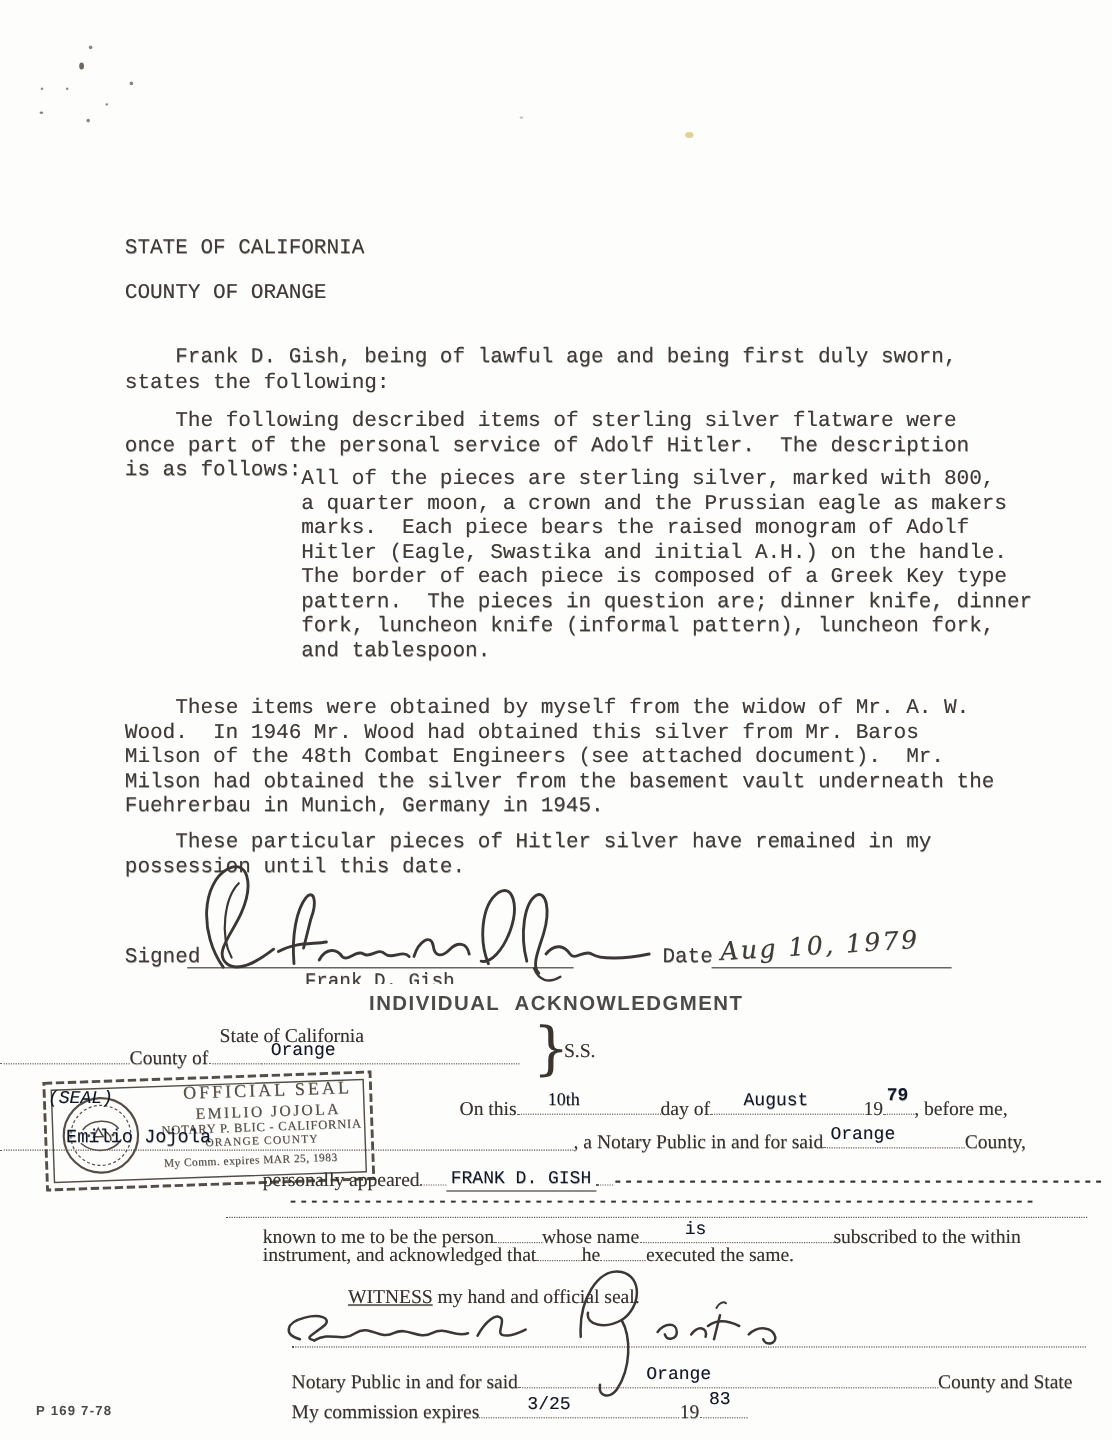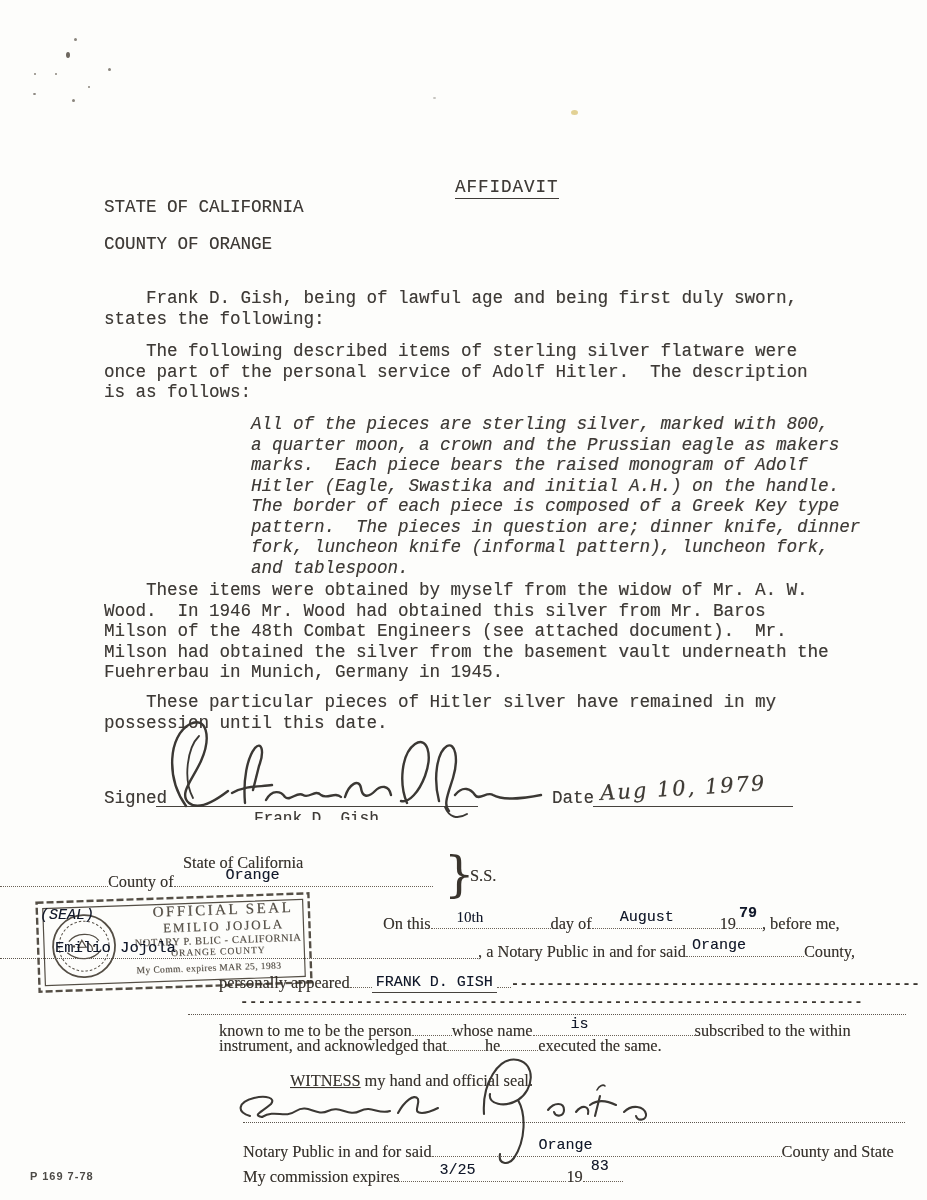--- a/index.html
+++ b/index.html
@@ -49,33 +49,30 @@
   <div class="speck" style="left:66px;top:52px;width:4px;height:6px;background:#6d675f;"></div>
   <div class="speck" style="left:108px;top:68px;width:3px;height:3px;"></div>
   <div class="speck" style="left:34px;top:73px;width:2px;height:2px;"></div>
   <div class="speck" style="left:55px;top:73px;width:2px;height:2px;"></div>
   <div class="speck" style="left:88px;top:86px;width:2px;height:2px;"></div>
   <div class="speck" style="left:33px;top:93px;width:3px;height:2px;"></div>
   <div class="speck" style="left:72px;top:99px;width:3px;height:3px;"></div>
   <div class="speck" style="left:571px;top:110px;width:7px;height:5px;background:#d8c271;opacity:.75;"></div>
   <div class="speck" style="left:433px;top:97px;width:3px;height:2px;opacity:.5;"></div>
 
-  <div class="abs tw" style="left:413px;top:156px;">
-    <span class="title-underline">AFFIDAVIT</span>
-  </div>
 
   <div class="abs tw nowrap" style="left:104px;top:197px;">STATE OF CALIFORNIA</div>
   <div class="abs tw nowrap" style="left:104px;top:234px;">COUNTY OF ORANGE</div>
 
   <div class="abs tw" style="left:104px;top:288px;width:760px;">    Frank D. Gish, being of lawful age and being first duly sworn,
 states the following:</div>
   <div class="abs tw" style="left:104px;top:341px;width:760px;">    The following described items of sterling silver flatware were
 once part of the personal service of Adolf Hitler.  The description
 is as follows:</div>
-  <div class="abs tw" style="left:104px;top:414px;width:790px;font-style:italic;">              All of the pieces are sterling silver, marked with 800,
+  <div class="abs tw" style="left:104px;top:389px;width:790px;">              All of the pieces are sterling silver, marked with 800,
               a quarter moon, a crown and the Prussian eagle as makers
               marks.  Each piece bears the raised monogram of Adolf
               Hitler (Eagle, Swastika and initial A.H.) on the handle.
               The border of each piece is composed of a Greek Key type
               pattern.  The pieces in question are; dinner knife, dinner
               fork, luncheon knife (informal pattern), luncheon fork,
               and tablespoon.</div>
   <div class="abs tw" style="left:104px;top:580px;width:760px;">    These items were obtained by myself from the widow of Mr. A. W.
 Wood.  In 1946 Mr. Wood had obtained this silver from Mr. Baros
 Milson of the 48th Combat Engineers (see attached document).  Mr.
@@ -102,20 +99,22 @@
   <div class="abs tw nowrap" style="left:104px;top:788px;">Signed</div>
   <div class="solid-rule" style="left:156px;top:806px;width:322px;"></div>
   <div class="abs tw nowrap" style="left:552px;top:788px;">Date</div>
   <div class="solid-rule" style="left:593px;top:806px;width:200px;"></div>
   <div class="abs hand nowrap" style="left:600px;top:776px;font-size:21px;letter-spacing:2px;transform:rotate(-3.5deg);">Aug 10, 1979</div>
 
   <div class="clip-name" style="left:254px;top:809px;width:200px;">
     <span class="tw" style="font-size:16px;line-height:16px;">Frank D. Gish</span>
   </div>
 
+  <div class="abs" style="left:0;top:827px;width:927px;text-align:center;font-family:'Liberation Sans',sans-serif;
+       font-weight:bold;font-size:17px;letter-spacing:1.2px;word-spacing:7px;color:#4c4b49;">INDIVIDUAL ACKNOWLEDGMENT</div>
 
   <div class="form-line" style="left:183px;top:853px;">State of California</div>
 
   <div class="form-line" style="left:0;top:872px;">
     <span class="lead" style="width:108px;"></span><span>County of</span><span class="lead" style="width:44px;"></span><span class="lead" style="width:215px;"><span class="typed" style="left:8px;">Orange</span></span>
   </div>
   <div class="brace" style="left:444px;top:846px;font-size:48px;">}</div>
   <div class="form-line" style="left:470px;top:866px;">S.S.</div>
 
   <div class="seal-stamp">

